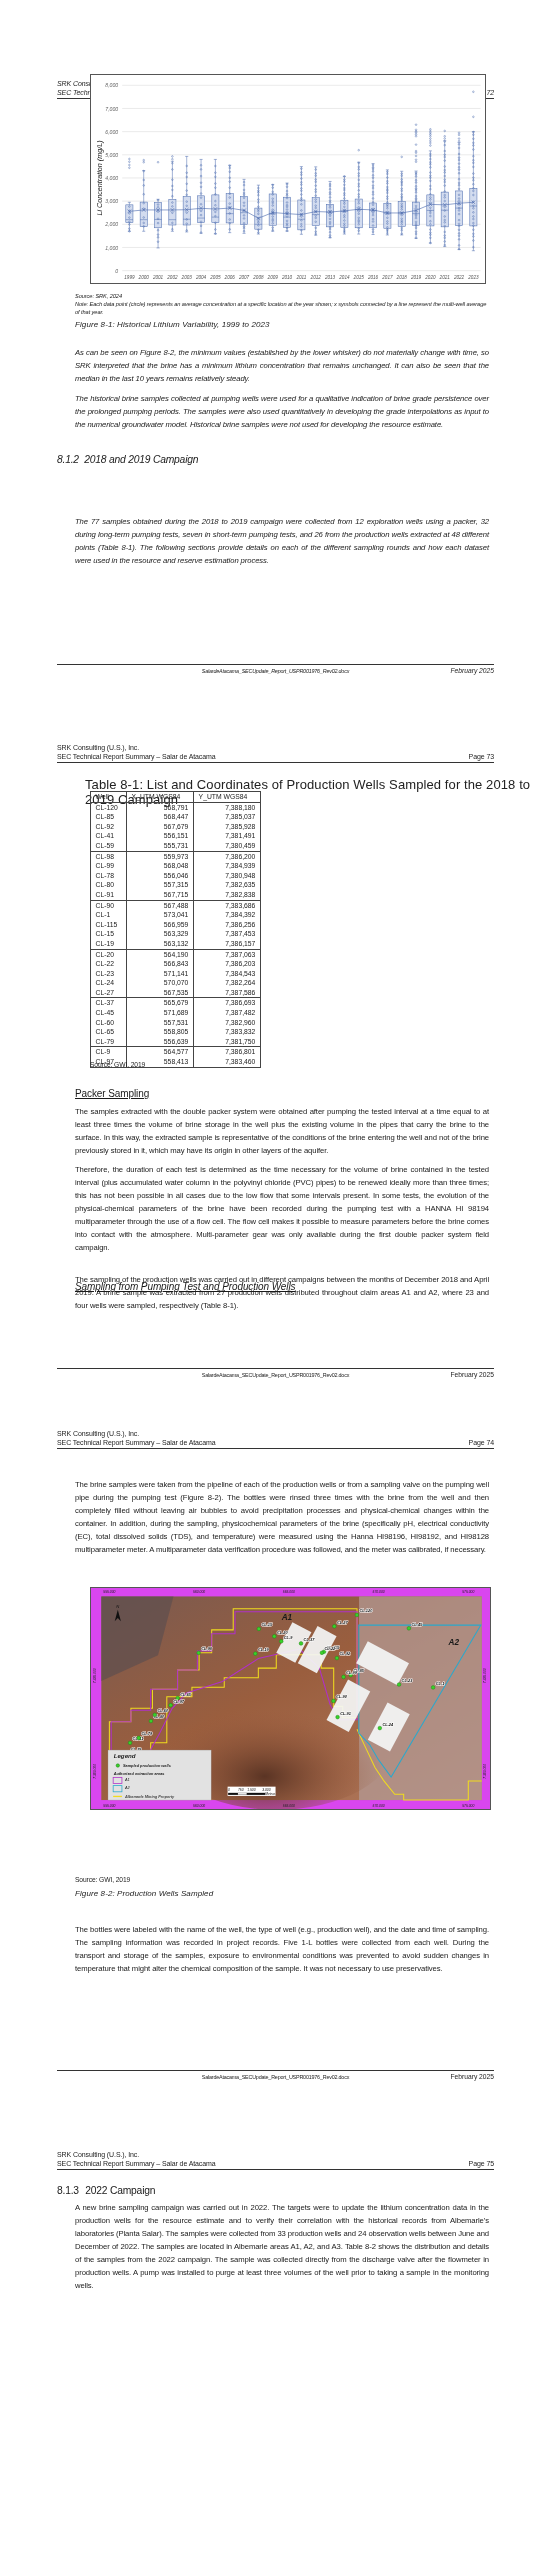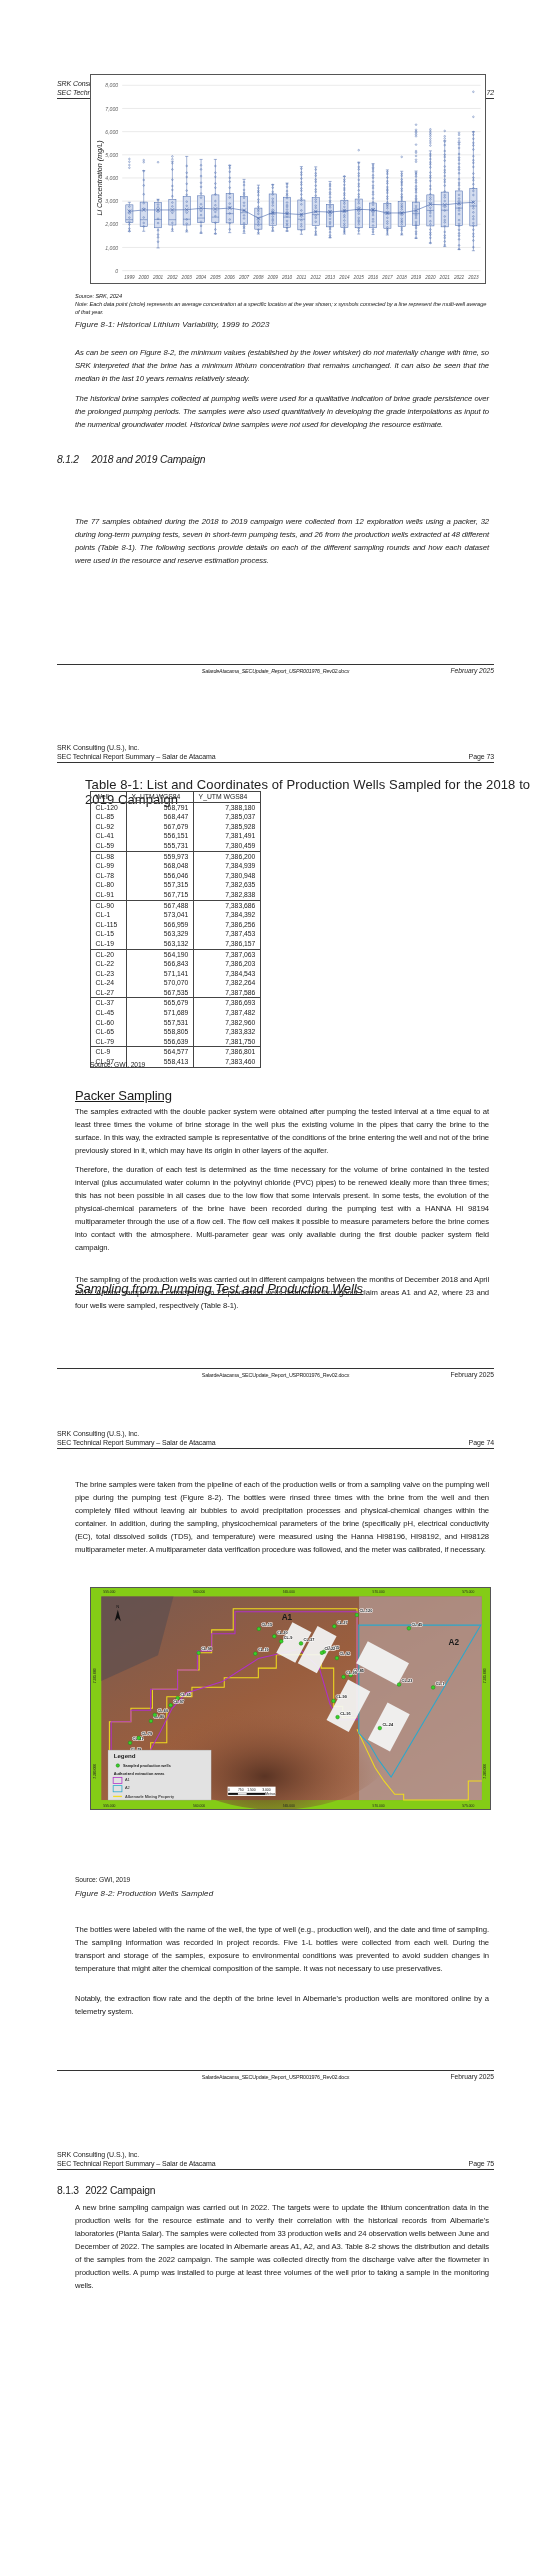--- a/index.html
+++ b/index.html
@@ -6,38 +6,38 @@
   body { width: 544px; height: 2813px; position: relative; font-family: "Liberation Sans", sans-serif; color: #1a1a1a; }
   .page { position: absolute; left: 0; width: 544px; height: 703px; background: #fff; }
   .hdr { position: absolute; left: 57px; width: 437px; top: 80px; font-size: 7px; line-height: 8.8px; color: #222; letter-spacing: -0.1px; }
   .hdr .line2 { display: flex; justify-content: space-between; border-bottom: 0.8px solid #333; padding-bottom: 0.5px; }
   .ftr { position: absolute; left: 57px; width: 437px; font-size: 6px; color: #222; border-top: 0.8px solid #333; padding-top: 2.6px; height: 10.3px; }
   .ftr .fn { position: absolute; left: 0; right: 0; text-align: center; font-size: 5.4px; top: 3.1px; letter-spacing: -0.2px; }
   .ftr .fd { position: absolute; right: 0; top: 2.1px; font-size: 6.7px; }
   .body-text { position: absolute; left: 75px; width: 414px; font-size: 7.7px; line-height: 13px; text-align: justify; letter-spacing: -0.1px; color: #1a1a1a; margin: 0; }
   .sec-h { position: absolute; left: 57px; font-size: 10.3px; color: #1a1a1a; letter-spacing: -0.2px; }
   .sec-h .num { display: inline-block; width: 18.5px; }
-  .subh { position: absolute; left: 75px; font-size: 13px; text-decoration: underline; color: #1a1a1a; letter-spacing: -0.1px; }
+  .subh { position: absolute; left: 75px; font-size: 10px; text-decoration: underline; color: #1a1a1a; letter-spacing: -0.1px; }
   .small { position: absolute; left: 75px; font-size: 5.7px; line-height: 8.2px; color: #222; letter-spacing: -0.1px; width: 412px; }
   .caption { position: absolute; left: 75px; font-size: 8px; color: #222; letter-spacing: 0.1px; }
   
   .chart-frame { position: absolute; left: 90px; top: 74px; width: 394px; height: 208px; border: 0.7px solid #555; background: #fff; }
   
   table.wells { position: absolute; left: 90px; top: 791px; border-collapse: collapse; font-size: 6.8px; line-height: 9.6px; color: #1a1a1a; }
   table.wells th, table.wells td { border-left: 0.5px solid #444; border-right: 0.5px solid #444; padding: 0 4.6px; font-weight: normal; }
   table.wells th { border-top: 0.5px solid #444; border-bottom: 0.5px solid #444; text-align: left; }
   table.wells th.num { text-align: left; }
   table.wells td.num { text-align: right; }
   table.wells tr.grp td { border-top: 0.5px solid #444; }
   table.wells tr:last-child td { border-bottom: 0.5px solid #444; }
   table.wells col.c1 { width: 36px; }
   table.wells col.c2 { width: 67px; }
   table.wells col.c3 { width: 67px; }
   
-  .map-frame { position: absolute; left: 90px; top: 1587px; width: 399px; height: 221px; border: 0.7px solid #555; background: #84cc16; }
+  .map-frame { position: absolute; left: 90px; top: 1587px; width: 399px; height: 221px; border: 0.7px solid #555; background: #d946ef; font-style: italic; }
 </style>
 </head>
 <body>
 
 <div class="page" style="top:0;font-style:italic;">
   <div class="hdr">
     <div>SRK Consulting (U.S.), Inc.</div>
     <div class="line2">
       <span>SEC Technical Report Summary – Salar de Atacama</span>
       <span>Page 72</span>
@@ -834,21 +834,21 @@
 
   <div class="small" style="top:292px;">Source: SRK, 2024</div>
   <div class="small" style="top:300px;">Note: Each data point (circle) represents an average concentration at a specific location at the year shown; x symbols connected by a line represent the multi-well average of that year.</div>
   <div class="caption" style="top:320px;">Figure 8-1: Historical Lithium Variability, 1999 to 2023</div>
 
   <p class="body-text" style="top:346px;">As can be seen on Figure 8-2, the minimum values (established by the lower whisker) do not materially change with time, so SRK interpreted that the brine has a minimum lithium concentration that remains unchanged. It can also be seen that the median in the last 10 years remains relatively steady.</p>
   <p class="body-text" style="top:392px;">The historical brine samples collected at pumping wells were used for a qualitative indication of brine grade persistence over the prolonged pumping periods. The samples were also used quantitatively in developing the grade interpolations as input to the numerical groundwater model. Historical brine samples were not used for developing the resource estimate.</p>
 
   <div class="sec-h" style="top:454px;">
     <span class="num">8.1.2</span>
-    <span style="margin-left:13px;">2018 and 2019 Campaign</span>
+    <span style="margin-left:6px;">2018 and 2019 Campaign</span>
   </div>
   <p class="body-text" style="top:515px;">The 77 samples obtained during the 2018 to 2019 campaign were collected from 12 exploration wells using a packer, 32 during long-term pumping tests, seven in short-term pumping tests, and 26 from the production wells extracted at 48 different points (Table 8-1). The following sections provide details on each of the different sampling rounds and how each dataset were used in the resource and reserve estimation process.</p>
 
   <div class="ftr" style="top:664px;">
     <span class="fn">SalardeAtacama_SECUpdate_Report_USPR001976_Rev02.docx</span>
     <span class="fd">February 2025</span>
   </div>
 </div>
 
 <div class="page" style="top:703px;">
@@ -1035,21 +1035,20 @@
       <span>SEC Technical Report Summary – Salar de Atacama</span>
       <span>Page 74</span>
     </div>
   </div>
   <p class="body-text" style="top:72px;">The brine samples were taken from the pipeline of each of the production wells or from a sampling valve on the pumping well pipe during the pumping test (Figure 8-2). The bottles were rinsed three times with the brine from the well and then completely filled without leaving air bubbles to avoid precipitation processes and physical-chemical changes within the container. In addition, during the sampling, physicochemical parameters of the brine (specifically pH, electrical conductivity (EC), total dissolved solids (TDS), and temperature) were measured using the Hanna HI98196, HI98192, and HI98128 multiparameter meter. A multiparameter data verification procedure was followed, and the meter was calibrated, if necessary.</p>
 
   <div class="small" style="top:470px; font-size:6.7px;">Source: GWI, 2019</div>
   <div class="caption" style="top:483px;font-style:italic;">Figure 8-2: Production Wells Sampled</div>
 
   <p class="body-text" style="top:517px;">The bottles were labeled with the name of the well, the type of well (e.g., production well), and the date and time of sampling. The sampling information was recorded in project records. Five 1-L bottles were collected from each well. During the transport and storage of the samples, exposure to environmental conditions was prevented to avoid sudden changes in temperature that might alter the chemical composition of the sample. It was not necessary to use preservatives.</p>
-  <p class="body-text" style="top:586px;">Notably, the extraction flow rate and the depth of the brine level in Albemarle's production wells are monitored online by a telemetry system.</p>
 
   <div class="ftr" style="top:664px;">
     <span class="fn">SalardeAtacama_SECUpdate_Report_USPR001976_Rev02.docx</span>
     <span class="fd">February 2025</span>
   </div>
 </div>
 
 <div class="map-frame">
   <svg id="mapsvg" width="399" height="221" viewBox="0 0 774 428">
     <defs>

